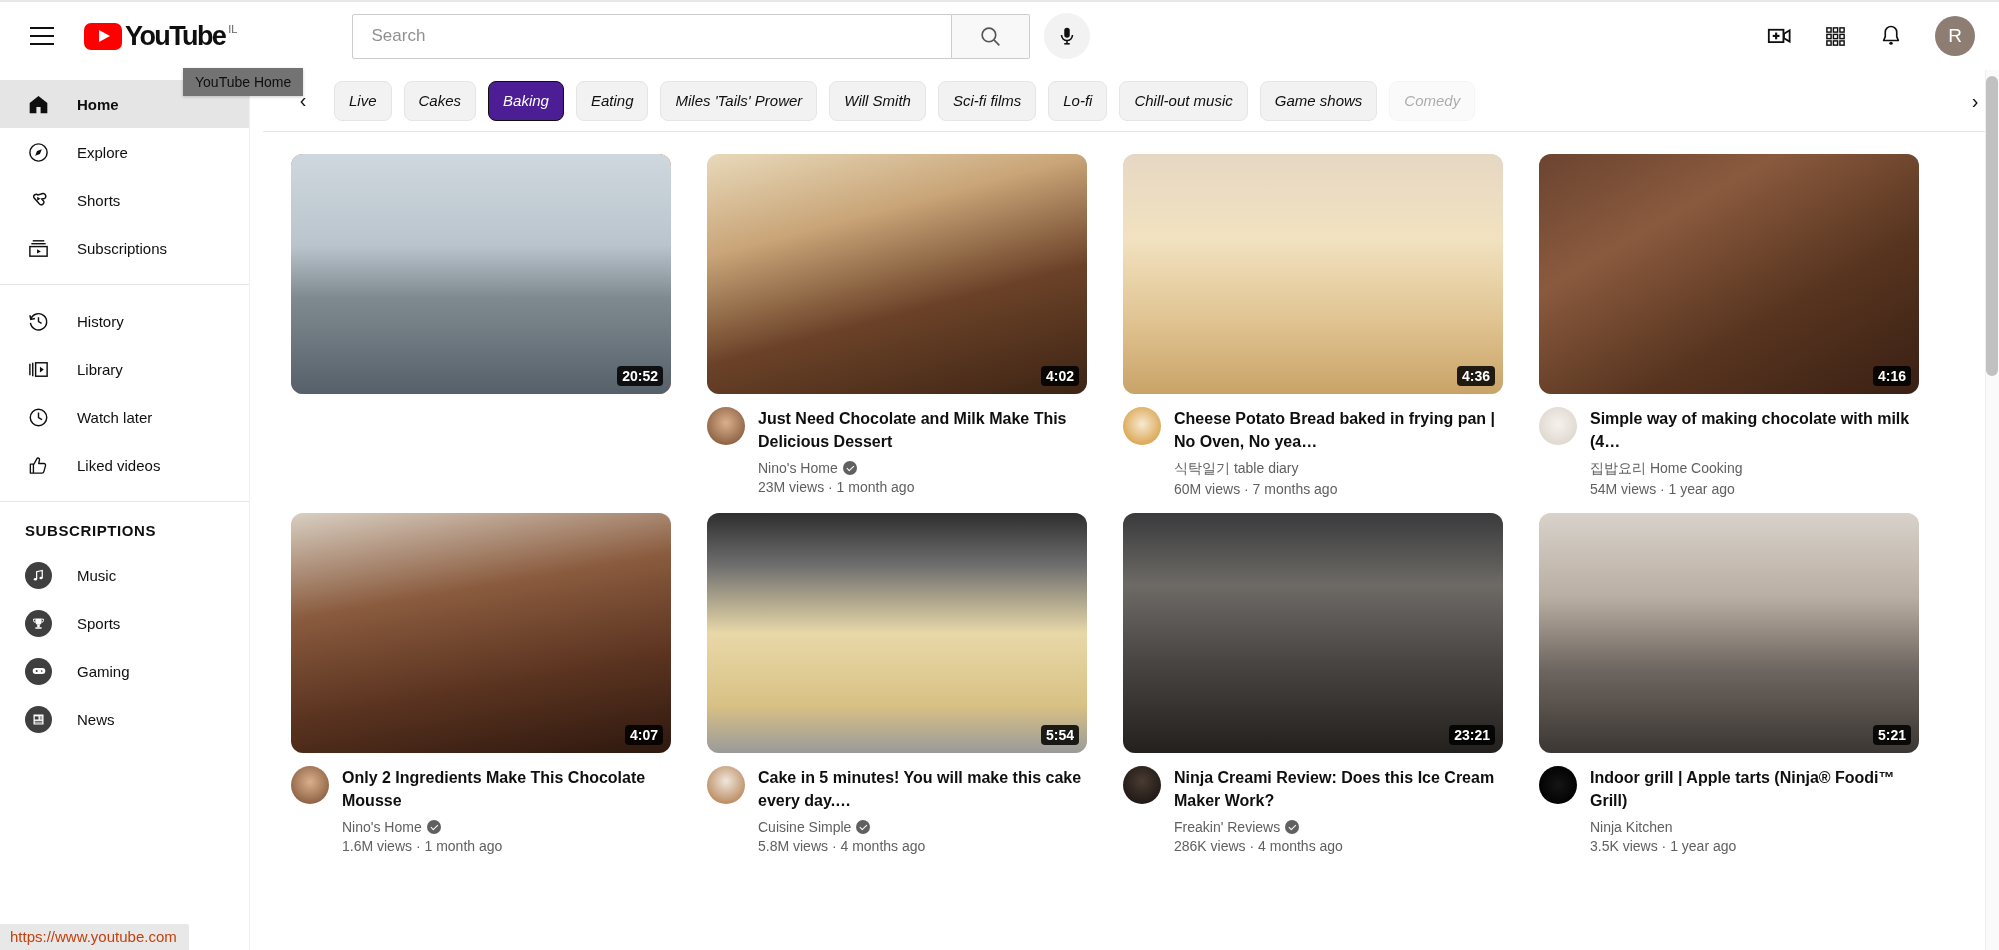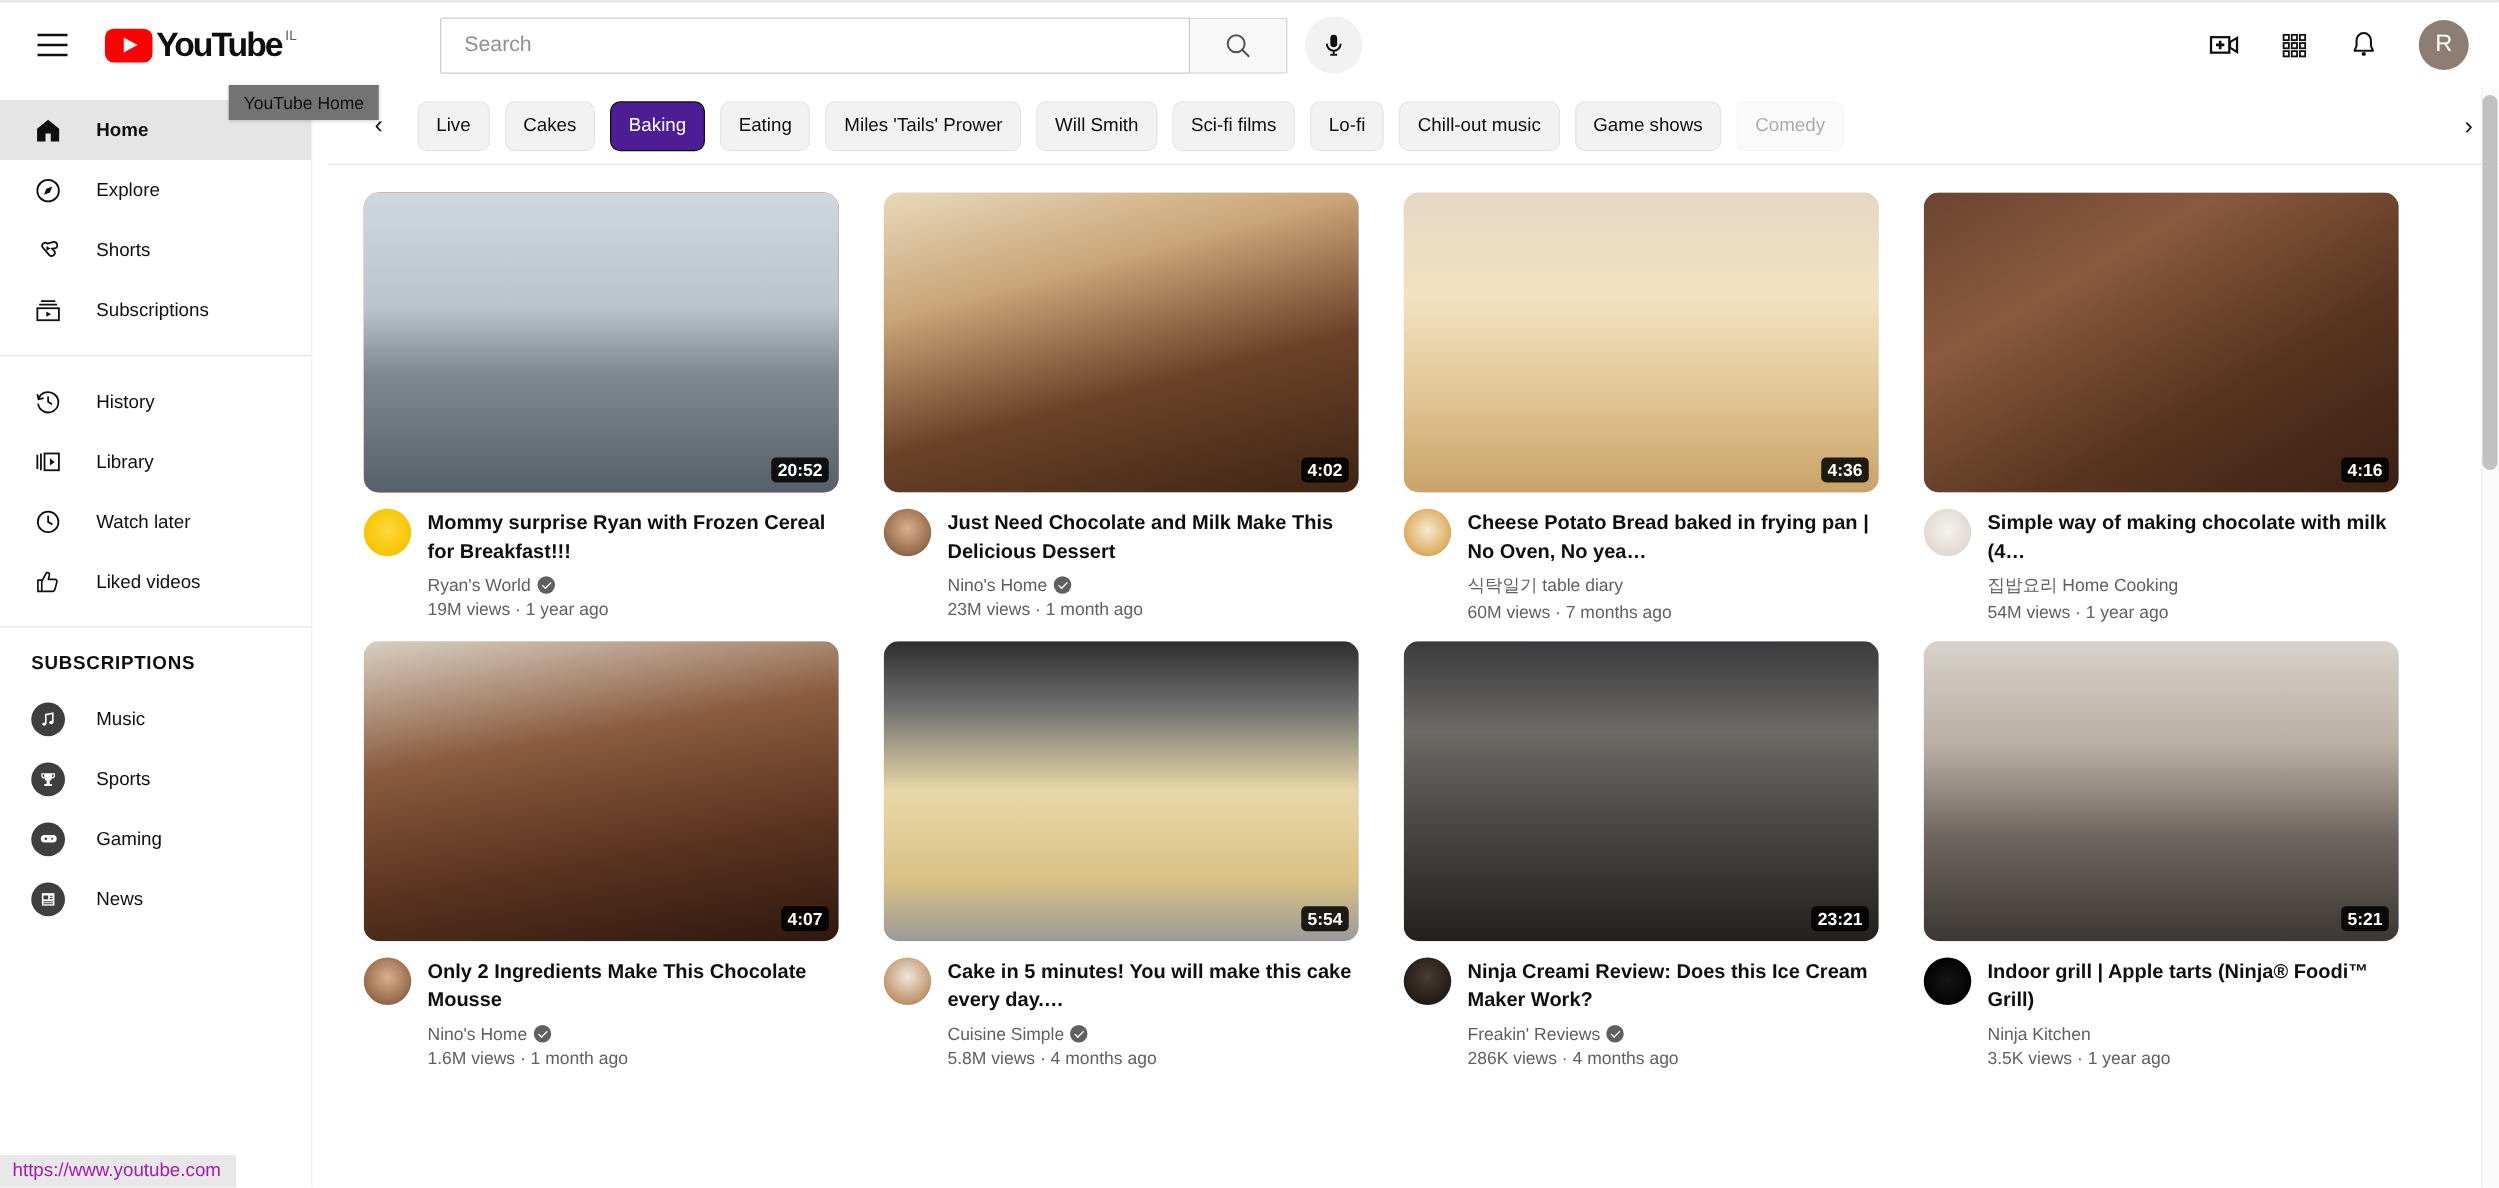--- a/index.html
+++ b/index.html
@@ -107,21 +107,21 @@
   .chip-arrow-l, .chip-arrow-r {
     width: 28px; height: 28px; display: flex; align-items: center; justify-content: center;
     color: #0f0f0f; font-size: 20px; cursor: pointer; flex: 0 0 auto; z-index: 5;
   }
   .chip-arrow-l { margin-left: 26px; }
   .chip-arrow-r { position: absolute; right: 10px; top: 17px; background: #fff; }
   .chips { display: flex; gap: 12px; align-items: center; margin-left: 17px; }
   .chip {
     background: #f2f2f2; border: 1px solid #e5e5e5; border-radius: 8px;
     padding: 0 14px; height: 40px; display: flex; align-items: center;
-    font-size: 15px; white-space: nowrap; cursor: pointer; color: #0f0f0f;
+    font-size: 15px; white-space: nowrap; cursor: pointer; color: #0f0f0f; font-style: italic;
   }
   .chip.selected { background: #4c1d95; color: #fff; border-color: #0f0f0f; }
   .chip.faded { opacity: .35; }
 
   
   #content {
     position: absolute; top: 132px; left: 263px; width: 1736px; height: 818px;
     background: #fff; overflow: hidden;
   }
   .grid { display: flex; flex-wrap: wrap; padding: 22px 16px 0 28px; gap: 16px 36px; }
@@ -160,21 +160,21 @@
   .vid-stats { font-size: 14px; color: #606060; margin-top: 3px; }
 
   
   #home-tooltip {
     position: absolute; top: 68px; left: 183px; background: #737373;
     color: #0f0f0f; font-size: 14px; padding: 6px 12px; z-index: 60;
     box-shadow: 0 1px 3px rgba(0,0,0,.2);
   }
   #status-bar {
     position: absolute; left: 0; bottom: 0; background: #e8e8e8;
-    color: #a21caf; font-size: 15px; padding: 4px 12px 5px 10px; z-index: 60;
+    color: #c2410c; font-size: 15px; padding: 4px 12px 5px 10px; z-index: 60;
     border-top-right-radius: 2px;
   }
   #scrollbar-track {
     position: absolute; right: 0; top: 70px; width: 14px; height: 880px;
     background: #fafafa; border-left: 1px solid #eee; z-index: 50;
   }
   #scrollbar-thumb {
     position: absolute; right: 1px; top: 76px; width: 12px; height: 300px;
     background: #c1c1c1; border-radius: 6px; z-index: 51;
   }
@@ -406,31 +406,20 @@
   <div class="chip-arrow-r">›</div>
 </div>
 
 <div id="content">
   <div class="grid" id="video-grid">
       <div class="card focused">
         <div class="thumb">
           <div class="tb" style="background:linear-gradient(180deg,#cfd8de 0%,#b9c4cc 38%,#7f8a90 60%,#55606a 100%)"></div>
           <div class="duration">20:52</div>
         </div>
-        <div class="meta">
-          <div class="chan-av" style="background:radial-gradient(circle at 50% 45%,#ffd83d 0%,#f7c400 70%)"></div>
-          <div class="info">
-            <div class="vid-title">Mommy surprise Ryan with Frozen Cereal for Breakfast!!!</div>
-            <div class="chan-name">
-              <span>Ryan's World</span>
-              <span class="verified"></span>
-            </div>
-            <div class="vid-stats"><span>19M views</span><span> · </span><span>1 year ago</span></div>
-          </div>
-        </div>
       </div>
       <div class="card">
         <div class="thumb">
           <div class="tb" style="background:linear-gradient(165deg,#e8d9ba 0%,#c9a578 30%,#6b4228 62%,#3d2414 100%)"></div>
           <div class="duration">4:02</div>
         </div>
         <div class="meta">
           <div class="chan-av" style="background:radial-gradient(circle at 50% 42%,#d9b08c 0%,#8e6345 75%)"></div>
           <div class="info">
             <div class="vid-title">Just Need Chocolate and Milk Make This Delicious Dessert</div>

